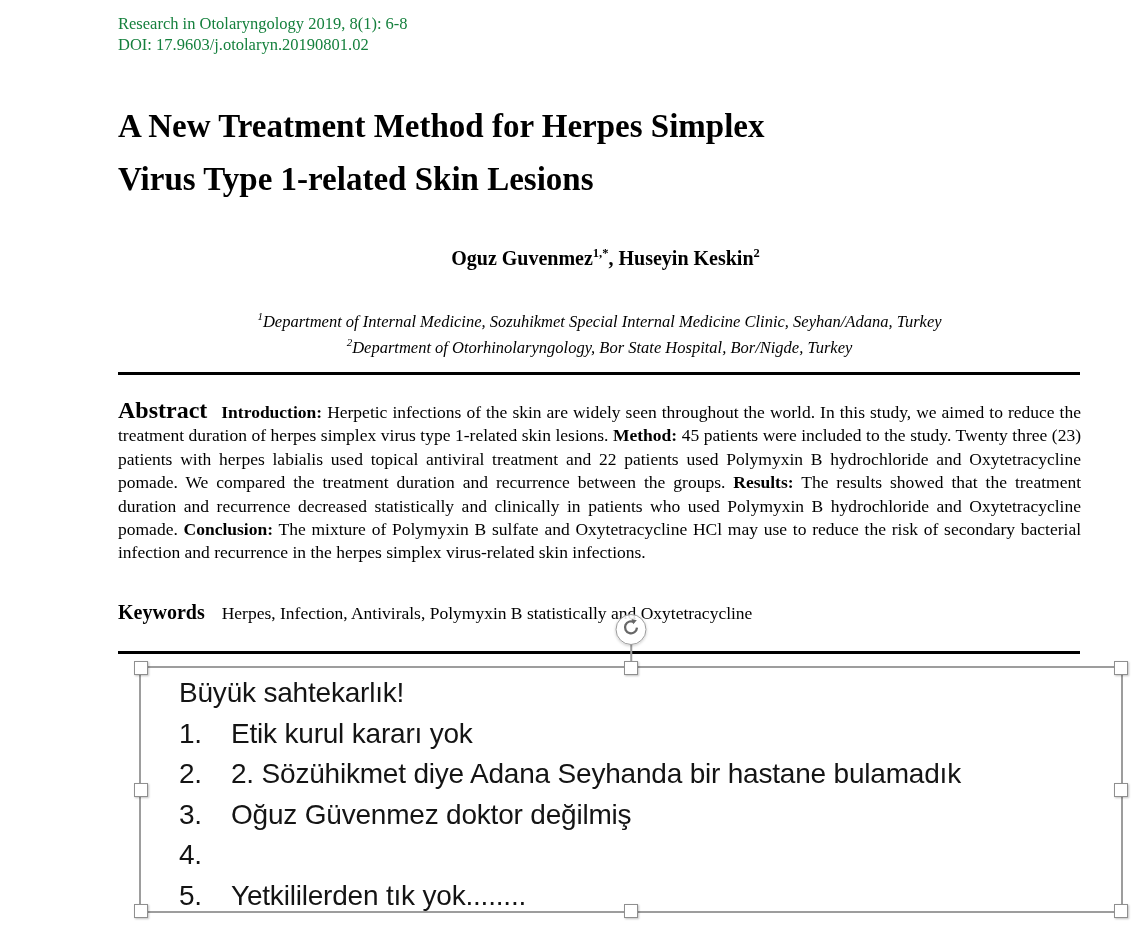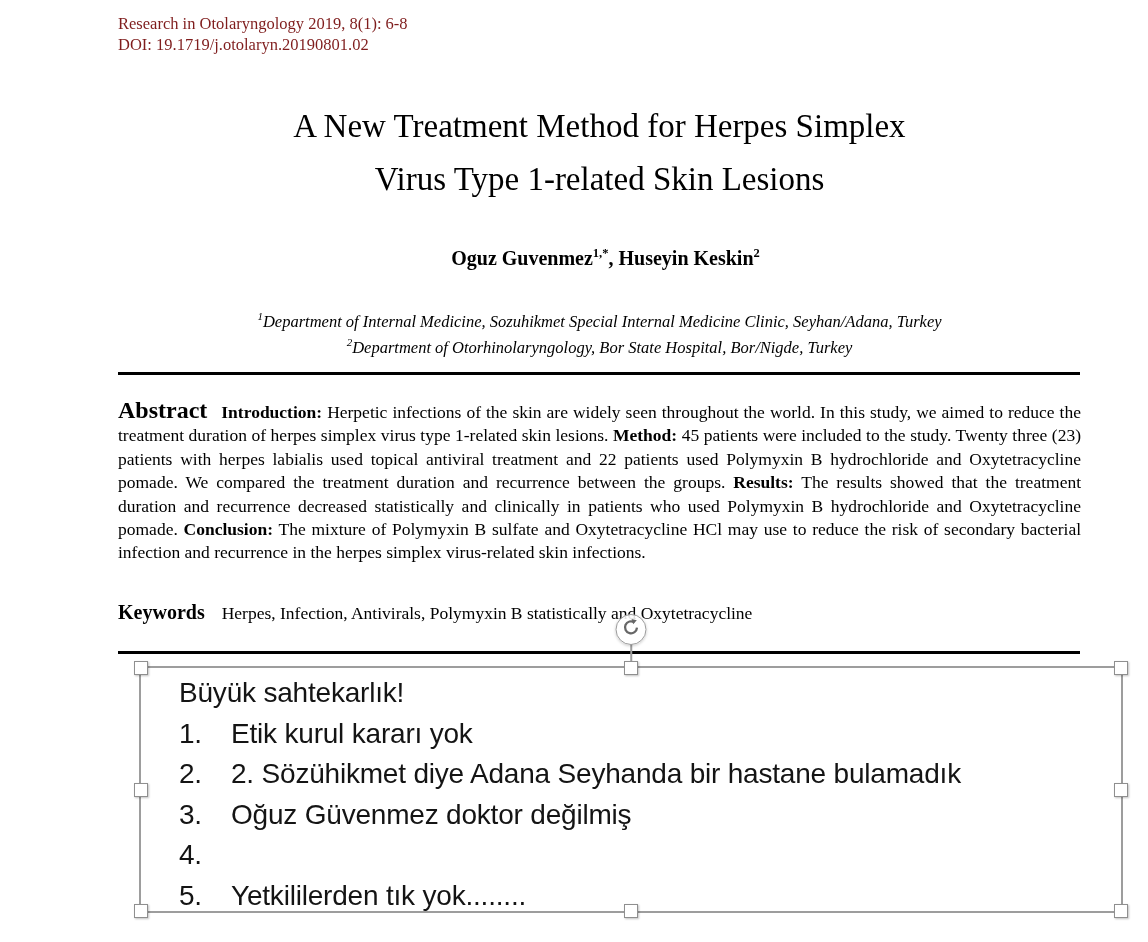--- a/index.html
+++ b/index.html
@@ -1,24 +1,24 @@
 <!DOCTYPE html>
 <html><head>
 <meta charset="utf-8">
 <style>
   html,body{margin:0;padding:0;background:#ffffff;}
   .page{position:relative;width:1148px;height:942px;background:#ffffff;overflow:hidden;
         font-family:"Liberation Serif","DejaVu Serif",serif;color:#000;}
 
   
-  .journal-header{position:absolute;left:118px;top:13px;font-size:16.5px;line-height:21px;color:#7f1d1d;}
+  .journal-header{position:absolute;left:118px;top:13px;font-size:16.5px;line-height:21px;color:#15803d;}
 
   
-  .paper-title{position:absolute;left:118px;top:100px;width:963px;text-align:center;
-               font-weight:normal;font-size:33px;line-height:53px;color:#000;}
+  .paper-title{position:absolute;left:118px;top:100px;width:963px;
+               font-weight:bold;font-size:33px;line-height:53px;color:#000;}
 
   
   .authors{position:absolute;left:124px;top:246px;width:963px;text-align:center;
            font-weight:bold;font-size:20px;}
   .authors sup{font-size:12.5px;}
 
   
   .affiliations{position:absolute;left:118px;top:306px;width:963px;text-align:center;
                 font-size:16.5px;line-height:21px;font-style:italic;}
   .affiliations sup{font-size:11px;}
@@ -61,21 +61,21 @@
   .box-row{display:flex;margin-left:24px;}
   .box-num{width:52px;flex:0 0 52px;}
 </style>
 </head>
 <body>
 
 <div class="page">
 
   <div class="journal-header">
     <div>Research in Otolaryngology 2019, 8(1): 6-8</div>
-    <div>DOI: 19.1719/j.otolaryn.20190801.02</div>
+    <div>DOI: 17.9603/j.otolaryn.20190801.02</div>
   </div>
 
   <div class="paper-title">
     <div>A New Treatment Method for Herpes Simplex</div>
     <div>Virus Type 1-related Skin Lesions</div>
   </div>
 
   <div class="authors"><span>Oguz Guvenmez</span><sup>1,*</sup><span>, </span><span>Huseyin Keskin</span><sup>2</sup></div>
 
   <div class="affiliations">

